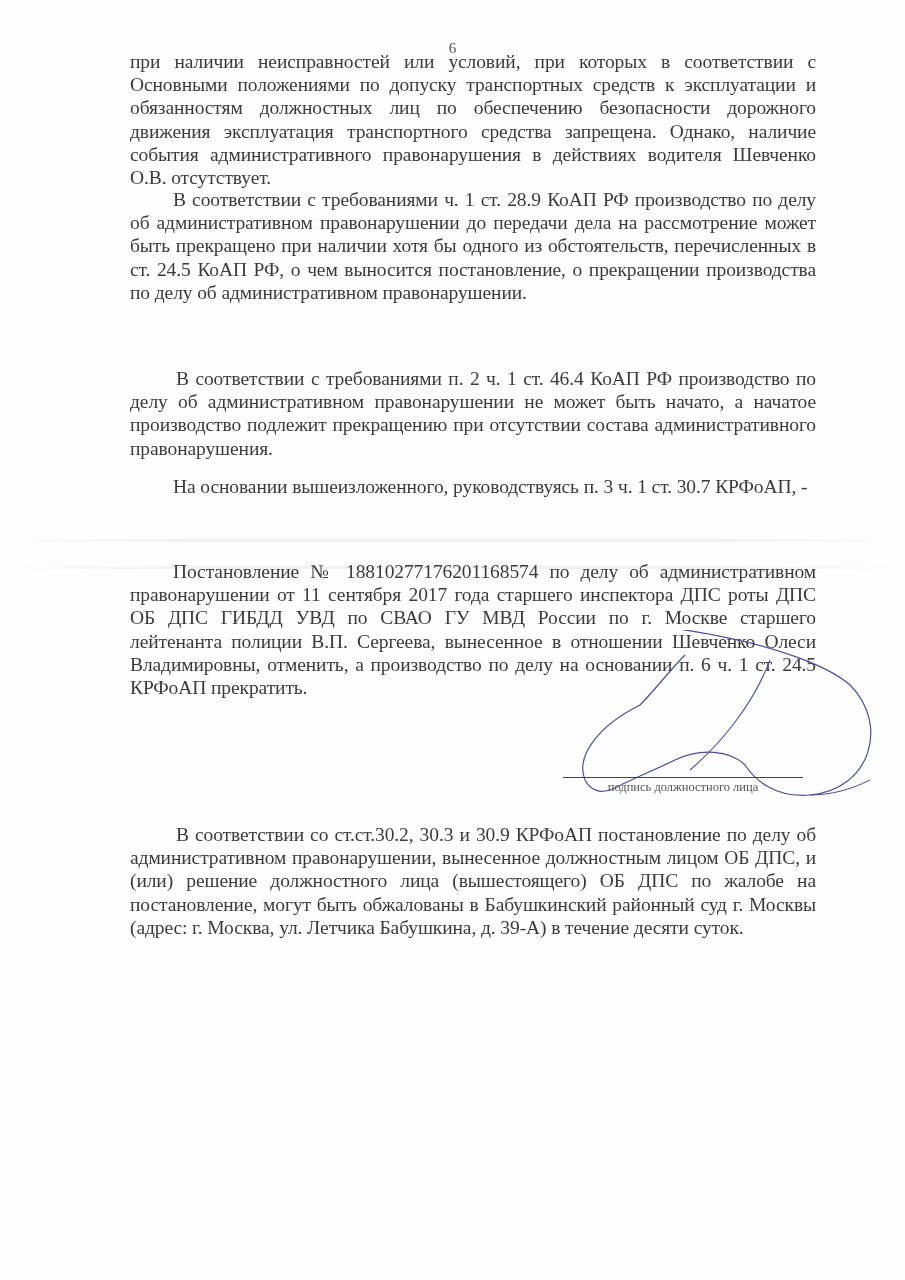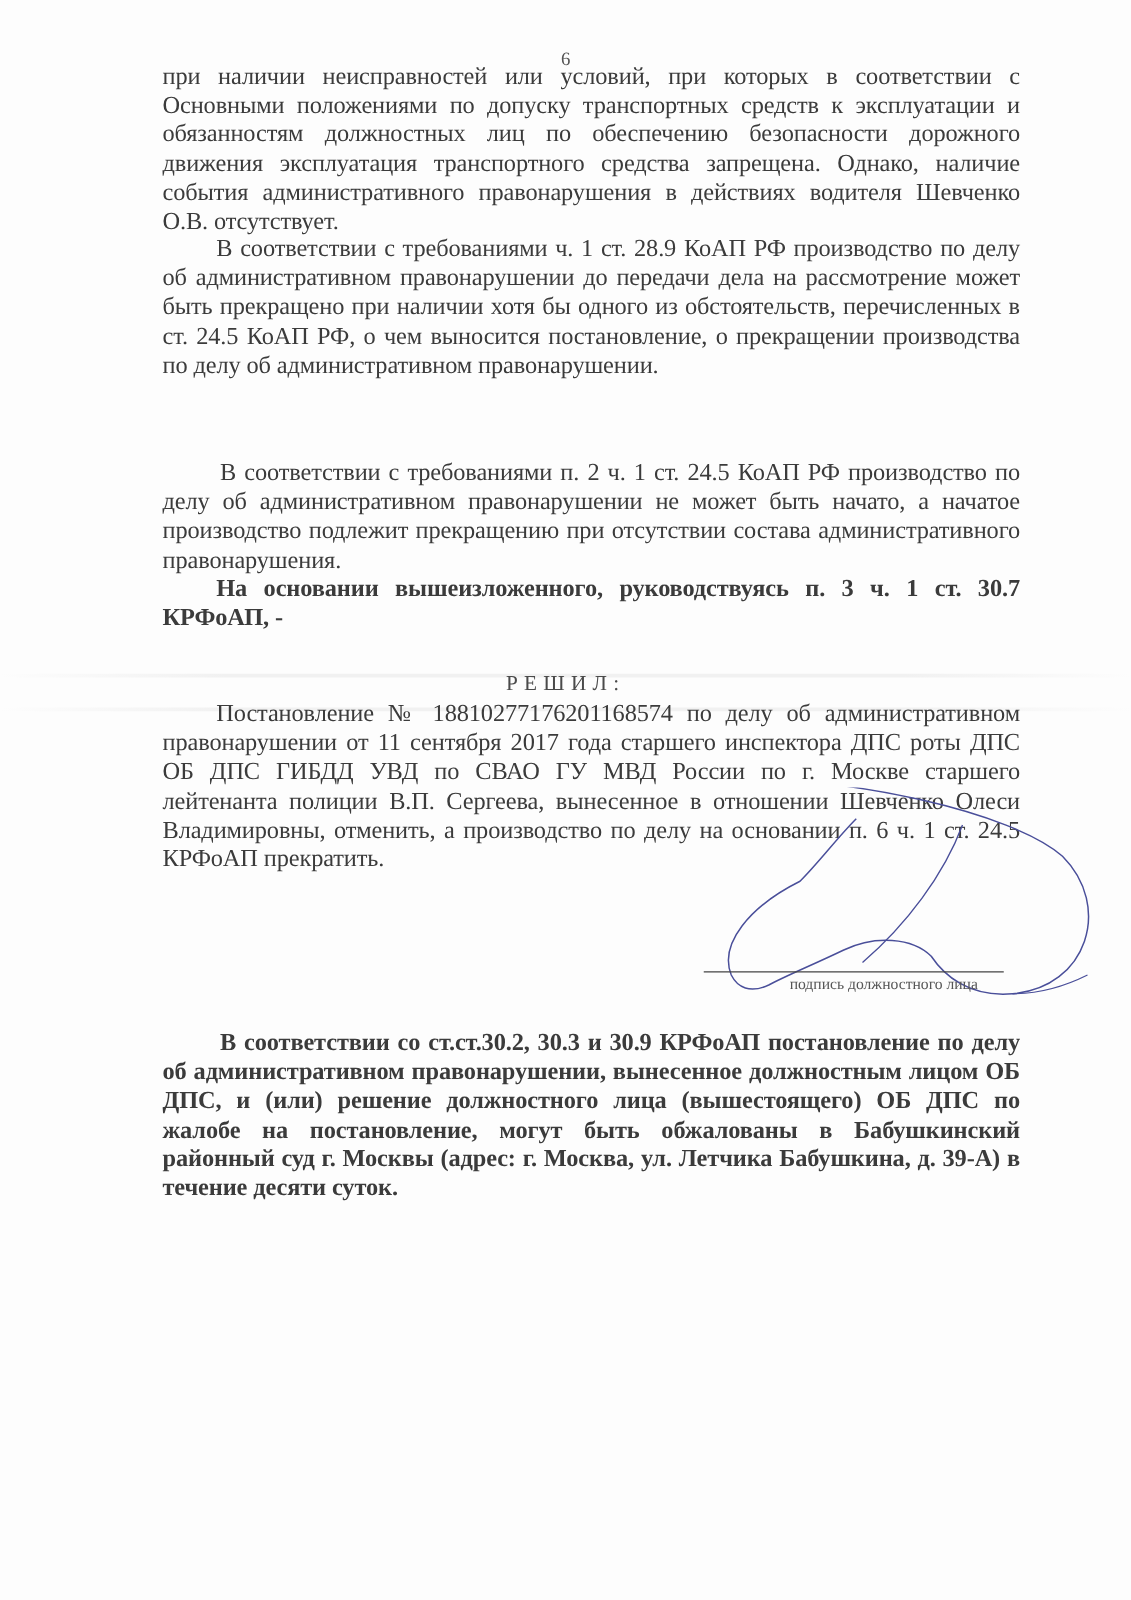--- a/index.html
+++ b/index.html
@@ -9,61 +9,60 @@
     .pagenum { position: absolute; top: 40px; left: 0; width: 905px; text-align: center; font-size: 15px; color: #555; }
     .para { position: absolute; left: 130px; width: 686px; font-size: 19.5px; line-height: 23.2px;
             text-align: justify; color: #3b3b3b; letter-spacing: -0.1px; }
     .para p { margin: 0; }
     .indent { text-indent: 43px; }
     .indent2 { text-indent: 46px; }
     .heading { position: absolute; top: 537px; left: 0; width: 905px; text-align: center;
                font-size: 17px; letter-spacing: 5px; color: #4a4a4a; }
     .faint { position: absolute; left: 0; width: 905px; height: 3px; background: linear-gradient(90deg, rgba(230,230,230,0), rgba(238,238,238,0.8) 20%, rgba(238,238,238,0.8) 80%, rgba(230,230,230,0)); }
     .sigline { position: absolute; left: 563px; top: 777px; width: 240px; border-top: 1px solid #444; }
-    .siglabel { position: absolute; left: 587px; top: 780px; width: 240px; text-align: center;
+    .siglabel { position: absolute; left: 563px; top: 780px; width: 240px; text-align: center;
                 font-size: 12.5px; color: #555; }
     .signature { position: absolute; left: 560px; top: 630px; width: 330px; height: 200px; }
   </style>
 </head>
 <body>
 
 <div class="page">
 
   <div class="pagenum">6</div>
 
   <div class="para" style="top:50px;">
     <p>при наличии неисправностей или условий, при которых в соответствии с Основными положениями по допуску транспортных средств к эксплуатации и обязанностям должностных лиц по обеспечению безопасности дорожного движения эксплуатация транспортного средства запрещена. Однако, наличие события административного правонарушения в действиях водителя Шевченко О.В. отсутствует.</p>
   </div>
 
   <div class="para" style="top:188px;">
     <p class="indent">В соответствии с требованиями ч. 1 ст. 28.9 КоАП РФ производство по делу об административном правонарушении до передачи дела на рассмотрение может быть прекращено при наличии хотя бы одного из обстоятельств, перечисленных в ст. 24.5 КоАП РФ, о чем выносится постановление, о прекращении производства по делу об административном правонарушении.</p>
   </div>
 
   <div class="para" style="top:367px;">
-    <p class="indent2">В соответствии с требованиями п. 2 ч. 1 ст. 24.5 КоАП РФ производство по делу об административном правонарушении не может быть начато, а начатое производство подлежит прекращению при отсутствии состава административного правонарушения.</p>
+    <p class="indent2">В соответствии с требованиями п. 2 ч. 1 ст. 46.4 КоАП РФ производство по делу об административном правонарушении не может быть начато, а начатое производство подлежит прекращению при отсутствии состава административного правонарушения.</p>
   </div>
 
-  <div class="para" style="top:460px;font-weight:bold;">
+  <div class="para" style="top:475px;">
     <p class="indent">На основании вышеизложенного, руководствуясь п. 3 ч. 1 ст. 30.7 КРФоАП, -</p>
   </div>
 
   <div class="faint" style="top:539px;"></div>
-  <div class="heading">РЕШИЛ:</div>
   <div class="faint" style="top:566px;"></div>
 
   <div class="para" style="top:560px;">
     <p class="indent">Постановление № 18810277176201168574 по делу об административном правонарушении от 11 сентября 2017 года старшего инспектора ДПС роты ДПС ОБ ДПС ГИБДД УВД по СВАО ГУ МВД России по г. Москве старшего лейтенанта полиции В.П. Сергеева, вынесенное в отношении Шевченко Олеси Владимировны, отменить, а производство по делу на основании п. 6 ч. 1 ст. 24.5 КРФоАП прекратить.</p>
   </div>
 
   <svg class="signature" viewBox="0 0 330 200">
     <path d="M 8 -8 C 120 -10 250 20 290 55 C 330 95 310 160 250 165 C 215 168 195 150 185 135 C 170 120 140 118 115 130 C 90 142 70 150 55 158 C 40 165 30 160 25 150 C 15 125 40 95 80 75 C 95 60 110 40 125 25" fill="none" stroke="#4a4f9a" stroke-width="1.2"></path>
     <path d="M 130 140 C 165 110 195 70 210 30" fill="none" stroke="#4a4f9a" stroke-width="1.1"></path>
     <path d="M 250 165 C 270 165 290 160 310 150" fill="none" stroke="#4a4f9a" stroke-width="1"></path>
   </svg>
 
   <div class="sigline"></div>
   <div class="siglabel">подпись должностного лица</div>
 
-  <div class="para" style="top:823px;font-weight:bold;">
+  <div class="para" style="top:823px;">
     <p class="indent2">В соответствии со ст.ст.30.2, 30.3 и 30.9 КРФоАП постановление по делу об административном правонарушении, вынесенное должностным лицом ОБ ДПС, и (или) решение должностного лица (вышестоящего) ОБ ДПС по жалобе на постановление, могут быть обжалованы в Бабушкинский районный суд г. Москвы (адрес: г. Москва, ул. Летчика Бабушкина, д. 39-А) в течение десяти суток.</p>
   </div>
 
 </div>
 
 </body></html>

